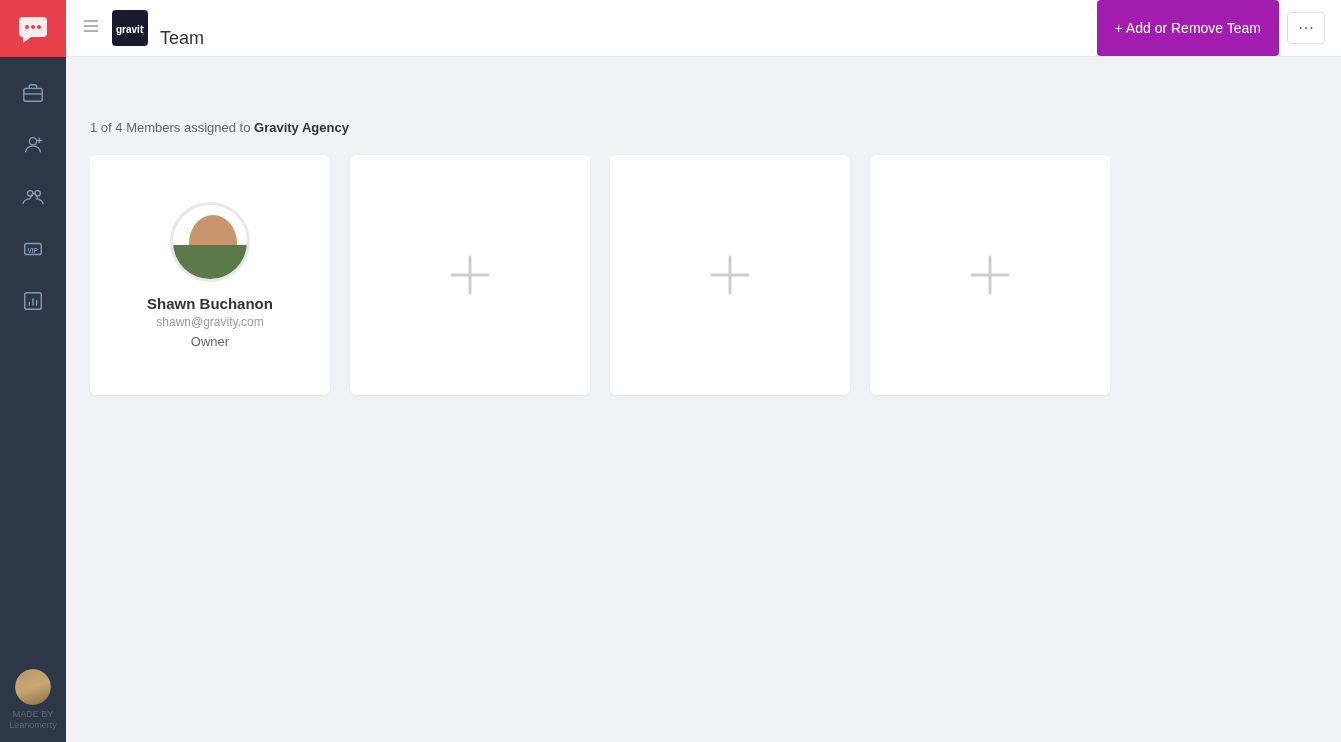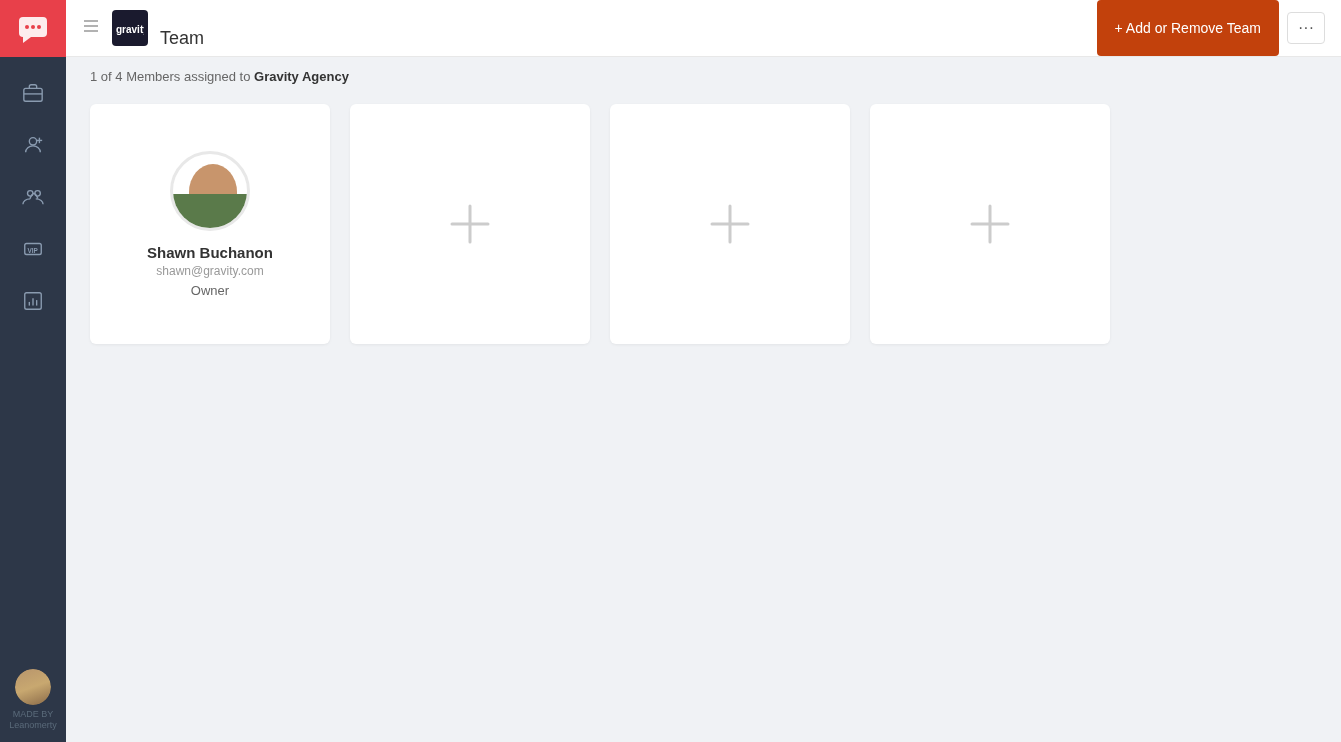--- a/index.html
+++ b/index.html
@@ -102,21 +102,21 @@
       cursor: pointer;
     }
     .topbar-title {
       font-size: 18px;
       font-weight: 500;
       color: #333;
       flex: 1;
       margin-top: 20px;
     }
     .btn-add-team {
-      background: #c2410c;
+      background: #a21caf;
       color: #fff;
       border: none;
       border-radius: 4px;
       padding: 20px 18px;
       font-size: 14px;
       cursor: pointer;
       display: flex;
       align-items: center;
       gap: 6px;
       margin-right: 8px;
@@ -127,22 +127,23 @@
       border-radius: 4px;
       padding: 6px 10px;
       cursor: pointer;
       color: #555;
       font-size: 16px;
     }
 
     
     .content {
       flex: 1;
-      padding: 12px 24px;
+      padding: 31px 24px;
       overflow-y: auto;
+      margin-top: 32px;
     }
     .members-info {
       font-size: 13px;
       color: #666;
       margin-bottom: 20px;
     }
     .members-info strong { color: #333; }
 
     
     .cards-grid {

